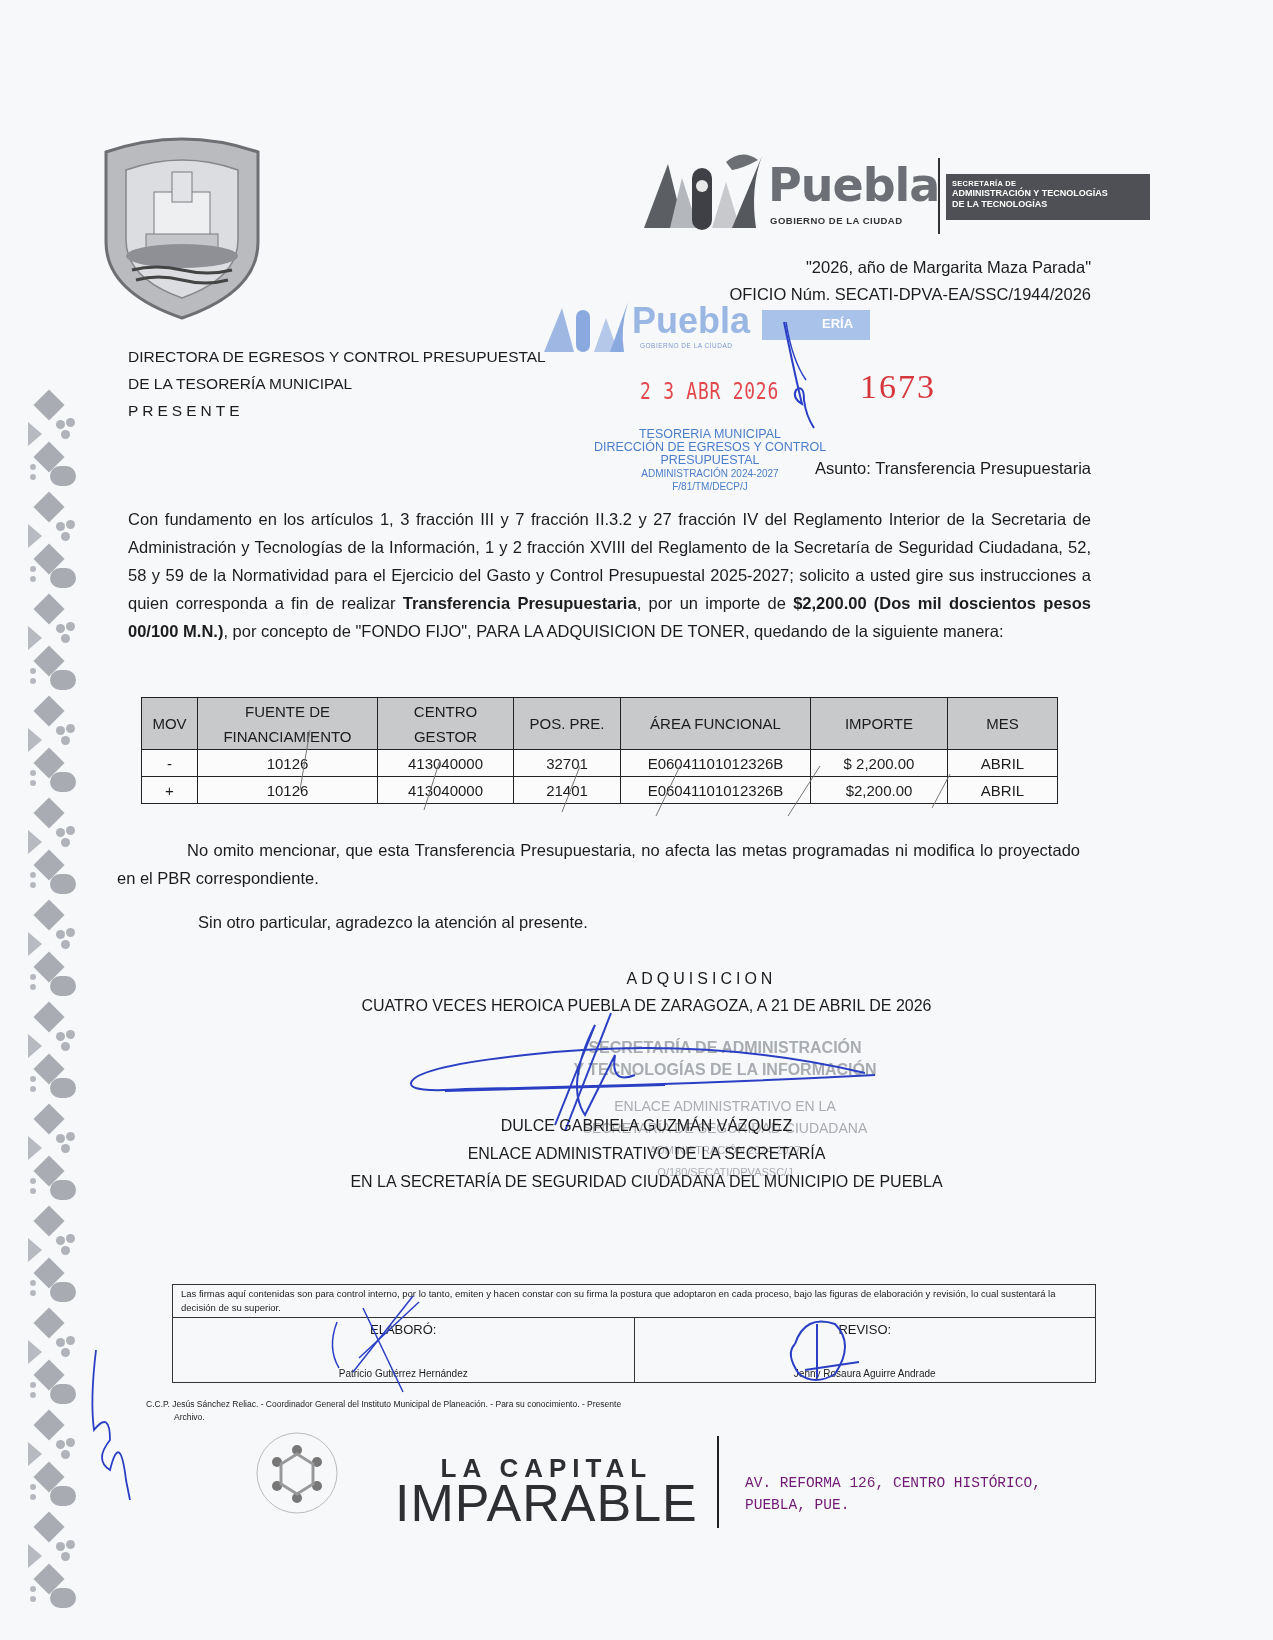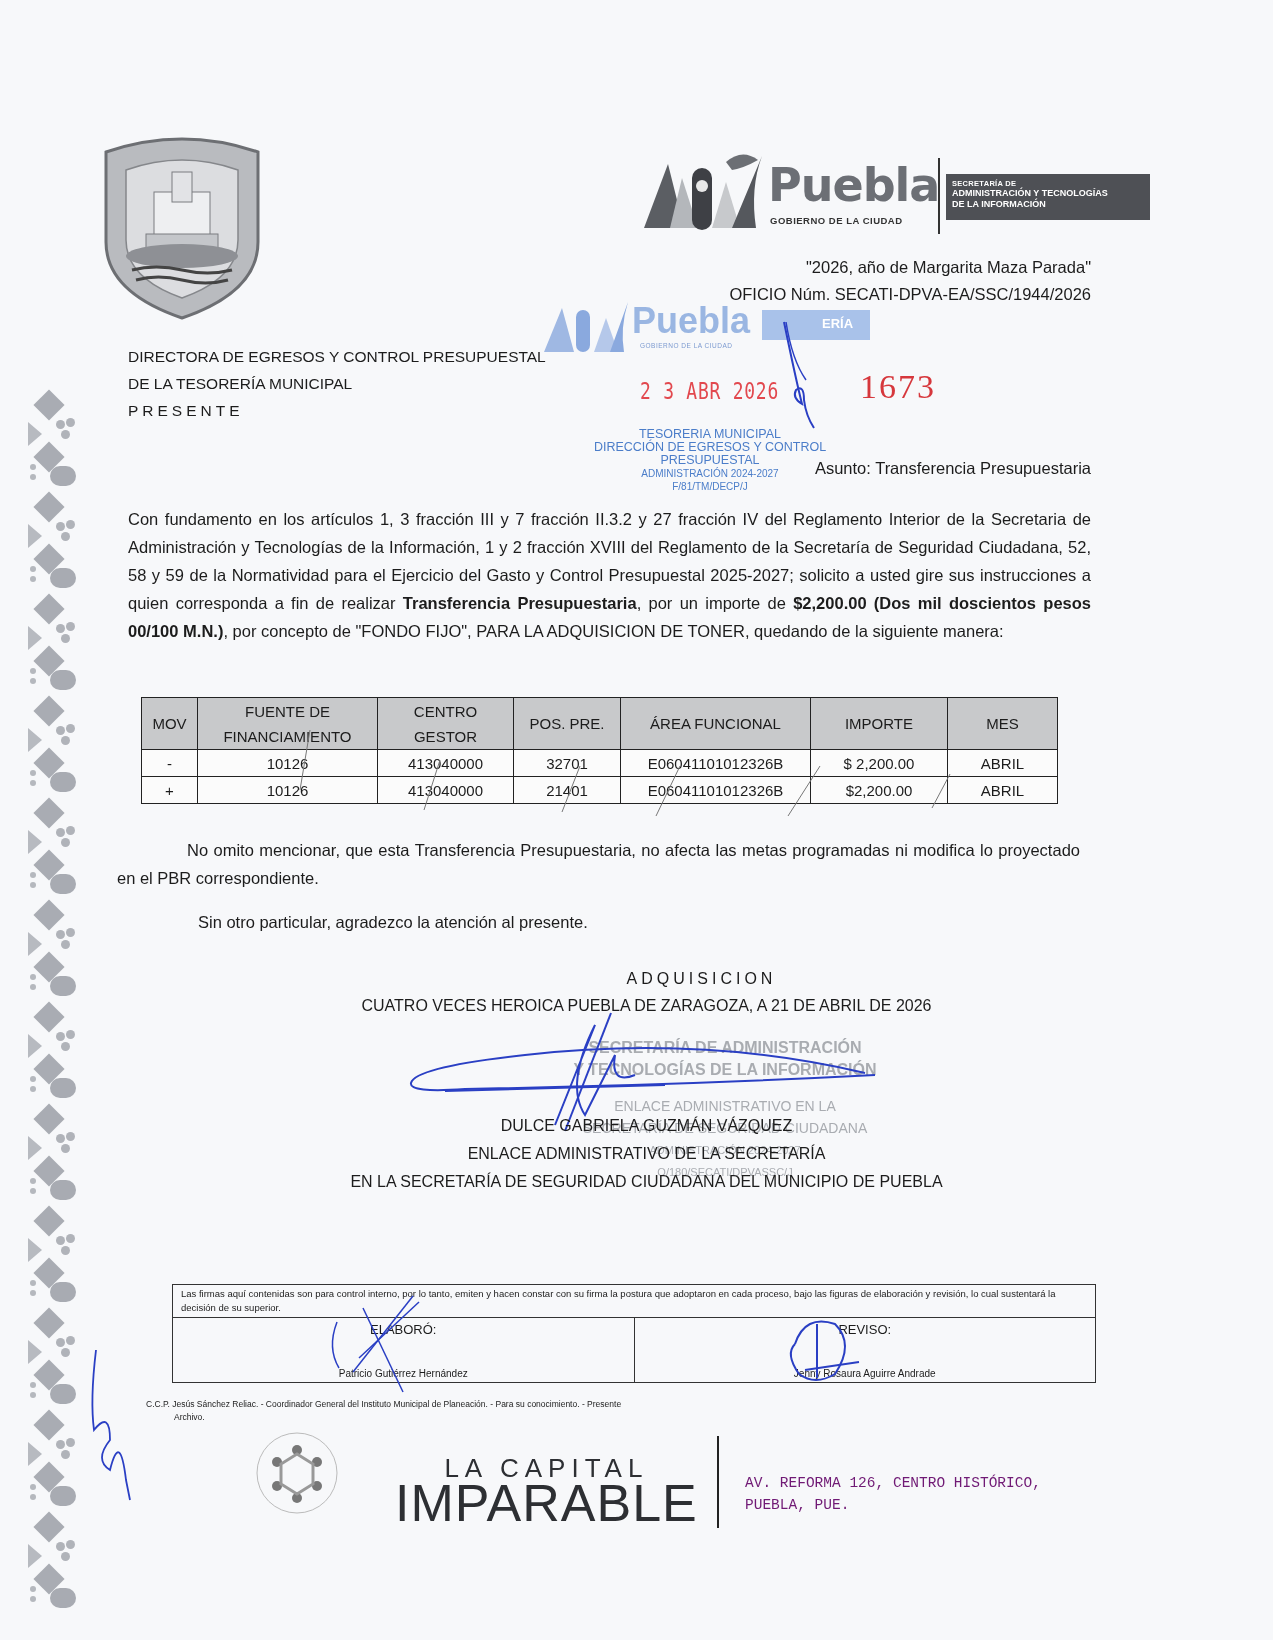--- a/index.html
+++ b/index.html
@@ -76,21 +76,21 @@
   .control-sigs .col + .col { border-left: 1.5px solid #333; }
   .control-sigs .role { position: absolute; top: 4px; width: 100%; font-size: 13px; }
   .control-sigs .name { position: absolute; bottom: 3px; width: 100%; font-size: 10px; }
 
   .ccp { left: 146px; top: 1398px; font-size: 8.5px; line-height: 13px; }
   .ccp .arch { padding-left: 28px; }
 
   
   .norma-seal { left: 254px; top: 1430px; width: 86px; height: 86px; }
   .capital { left: 395px; top: 1453px; text-align: center; color: #2d2f33; }
-  .capital .l1 { font-size: 26px; font-weight: normal; letter-spacing: 6px; }
+  .capital .l1 { font-size: 26px; font-weight: bold; letter-spacing: 6px; }
   .capital .l2 { font-size: 52px; font-weight: normal; line-height: 38px; letter-spacing: 1px; }
   .footer-divider { left: 717px; top: 1436px; width: 2px; height: 92px; background: #222; }
   .address { left: 745px; top: 1472px; font-family: "Liberation Mono", monospace; font-size: 14.5px; line-height: 22px; color: #701a75; }
 
   svg { overflow: visible; }
 </style>
 </head>
 <body>
 
 <div class="abs border-strip" id="border">
@@ -250,21 +250,21 @@
     <path d="M72,80 L86,34 L100,80 Z" fill="#c7c9cc"></path>
     <path d="M92,80 L122,8 Q110,40 116,80 Z" fill="#55585d"></path>
     <path d="M86,14 Q102,0 118,12 Q104,20 92,22 Z" fill="#6c6f74"></path>
   </svg>
   <div class="puebla-word">Puebla</div>
   <div class="puebla-sub">GOBIERNO DE LA CIUDAD</div>
   <div class="logo-divider"></div>
   <div class="secretaria-box">
     <div class="s1">SECRETARÍA DE</div>
     <div class="s2">ADMINISTRACIÓN Y TECNOLOGÍAS</div>
-    <div class="s2">DE LA INFORMACIÓN</div>
+    <div class="s2">DE LA TECNOLOGÍAS</div>
   </div>
 </div>
 
 <div class="abs year-motto">"2026, año de Margarita Maza Parada"</div>
 <div class="abs oficio">OFICIO Núm. SECATI-DPVA-EA/SSC/1944/2026</div>
 
 <div class="abs stamp-logo">
   <svg class="abs" style="left:0;top:0" width="90" height="56" viewBox="0 0 90 56">
     <path d="M4,54 L22,10 L34,54 Z" fill="#9fb8e3"></path>
     <rect x="36" y="12" width="14" height="42" rx="7" fill="#8aa9de"></rect>

